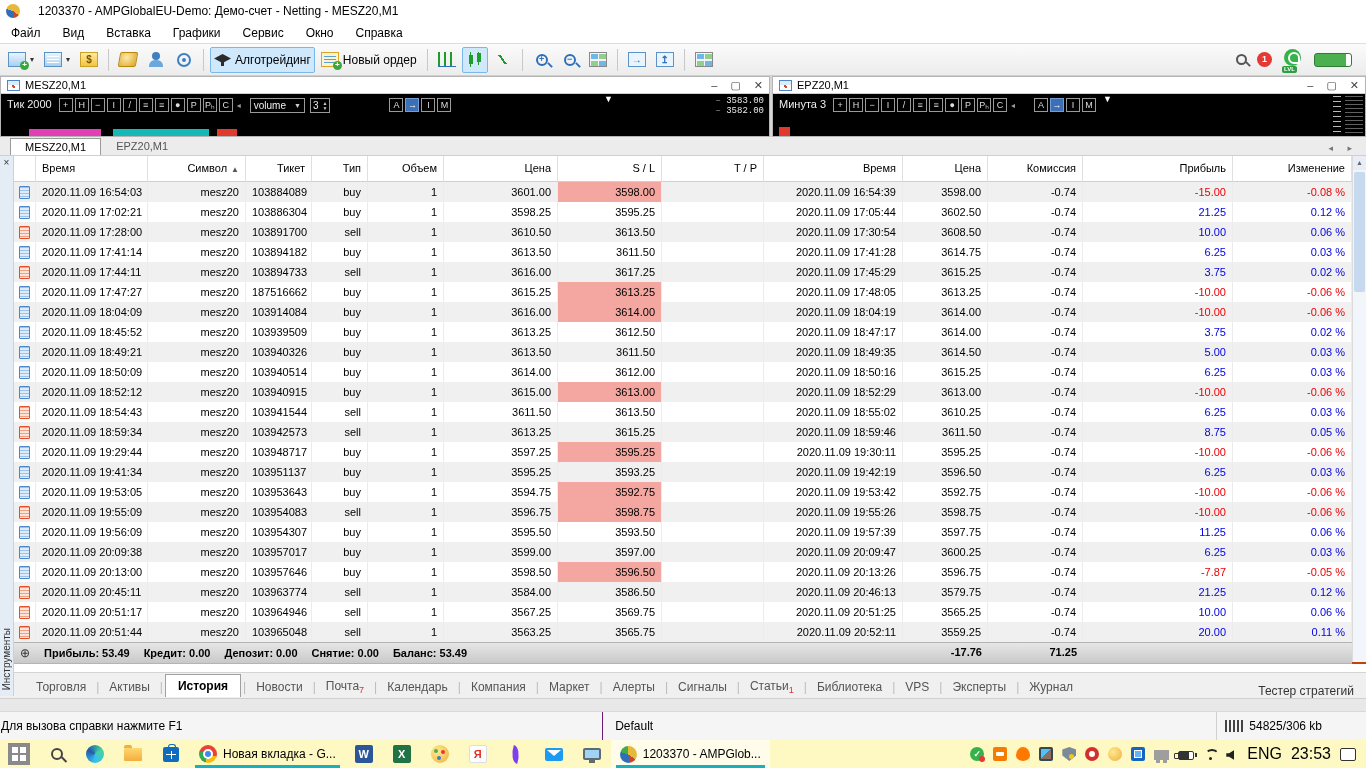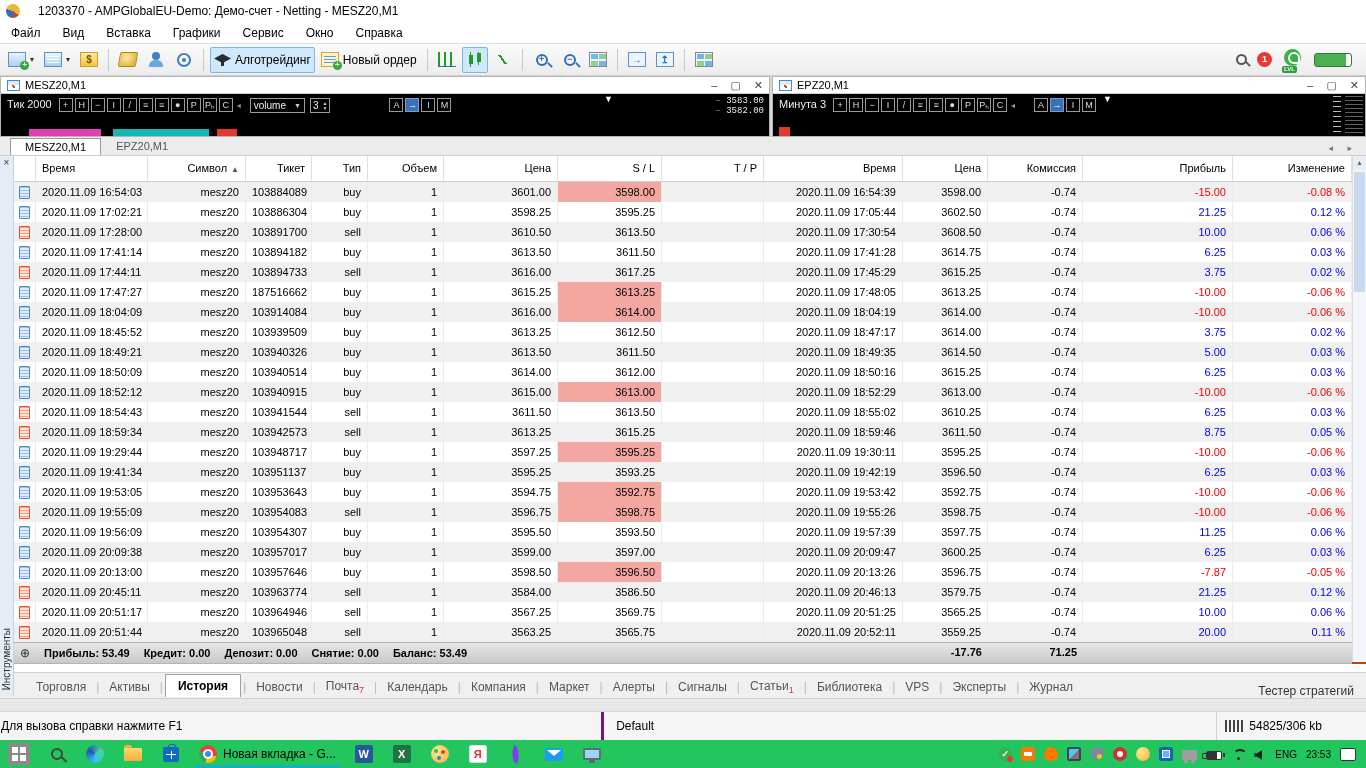--- a/index.html
+++ b/index.html
@@ -137,34 +137,34 @@
   .btab.active{background:#fff;border:1px solid #a0a0a0;border-bottom:none;color:#000;font-weight:bold;padding:4px 12px;margin-top:-2px}
   .tsep{color:#bbb;padding:0 2px}
   .tbadge{color:#e03030;font-size:9px;vertical-align:sub}
   .tester{margin-left:auto;padding-right:12px;color:#333}
 
   .substrip{height:13px;background:#e8e8e8;border-top:1px solid #cfcfcf;flex:none}
 
   
   .statusbar{height:29px;background:#f5f5f5;border-top:1px solid #d9d9d9;display:flex;align-items:center;flex:none;font-size:12px}
   .sb-left{flex:1;padding-left:1px}
-  .sb-mid{flex:1;border-left:3px solid #701a75;padding-left:12px;height:100%;display:flex;align-items:center}
+  .sb-mid{flex:1;border-left:1px solid #701a75;padding-left:12px;height:100%;display:flex;align-items:center}
   .sb-right{display:flex;align-items:center;gap:6px;padding-right:44px;border-left:1px solid #d0d0d0;height:100%}
   .meter{width:18px;height:12px;margin-left:8px;background:repeating-linear-gradient(90deg,#444 0 2px,transparent 2px 4px)}
 
   
-  .taskbar{height:28px;background:#22c55e;display:flex;align-items:stretch;flex:none}
+  .taskbar{height:28px;background:#fef9c3;display:flex;align-items:stretch;flex:none}
   #tb-apps{display:flex;align-items:stretch}
   .tb-app{width:38px;display:flex;align-items:center;justify-content:center;gap:6px;position:relative}
   .tb-app.button{width:auto;padding:0 9px;max-width:180px}
   .tb-app.button .tb-label{font-size:12px;white-space:nowrap;overflow:hidden;text-overflow:ellipsis;max-width:130px}
   .tb-app.underline::after{content:"";position:absolute;left:5px;right:5px;bottom:0;height:3px;background:#17b0bd}
   .tb-app.active{background:rgba(255,255,255,.65)}
   .tray{margin-left:auto;display:flex;align-items:center;gap:9px;padding-right:10px}
-  .tray-text{font-size:10px}
+  .tray-text{font-size:16px}
   .bubble{width:16px;height:13px;border:1px solid #333;border-radius:2px;background:#fff}
   
   .ai{display:inline-block;position:relative;flex:none}
   .ai.start{width:22px;height:22px;background:#8a8a8a;padding:4px}
   .ai.start::after{content:"";display:block;width:14px;height:14px;background:linear-gradient(#8a8a8a,#8a8a8a) center/100% 2px no-repeat,linear-gradient(#8a8a8a,#8a8a8a) center/2px 100% no-repeat,#fff}
   .ai.searchtb{width:12px;height:12px;border:2px solid #444;border-radius:50%}
   .ai.searchtb::after{content:"";position:absolute;right:-4px;bottom:-5px;width:2px;height:7px;background:#444;transform:rotate(-45deg)}
   .ai.edge{width:18px;height:18px;border-radius:50%;background:conic-gradient(from 180deg,#35c1f1,#2257a8,#46d3a0,#35c1f1)}
   .ai.explorer{width:18px;height:13px;background:linear-gradient(#ffd76e,#f3ae3d);border-radius:1px}
   .ai.explorer::before{content:"";position:absolute;top:-3px;left:0;width:8px;height:3px;background:#f3ae3d;border-radius:2px 2px 0 0}
@@ -958,20 +958,24 @@
         </div>
         <div class="tb-app">
           <span class="ai quill"></span>
         </div>
         <div class="tb-app">
           <span class="ai mail"></span>
         </div>
         <div class="tb-app">
           <span class="ai rdp"></span>
         </div>
+        <div class="tb-app button underline active">
+          <span class="ai mt5"></span>
+          <span class="tb-label">1203370 - AMPGlob...</span>
+        </div>
       </div>
     <div class="tray" id="tray">
         <span class="tri check"></span>
         <span class="tri orangebox"></span>
         <span class="tri avast"></span>
         <span class="tri monitor"></span>
         <span class="tri shield"></span>
         <span class="tri redstar"></span>
         <span class="tri palette2"></span>
         <span class="tri blueapp"></span>

